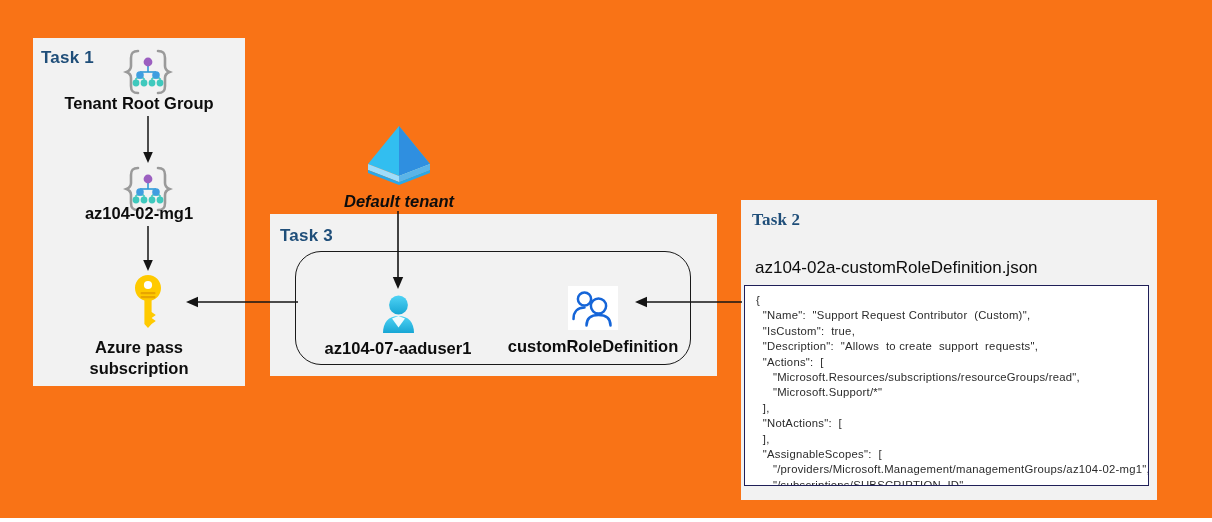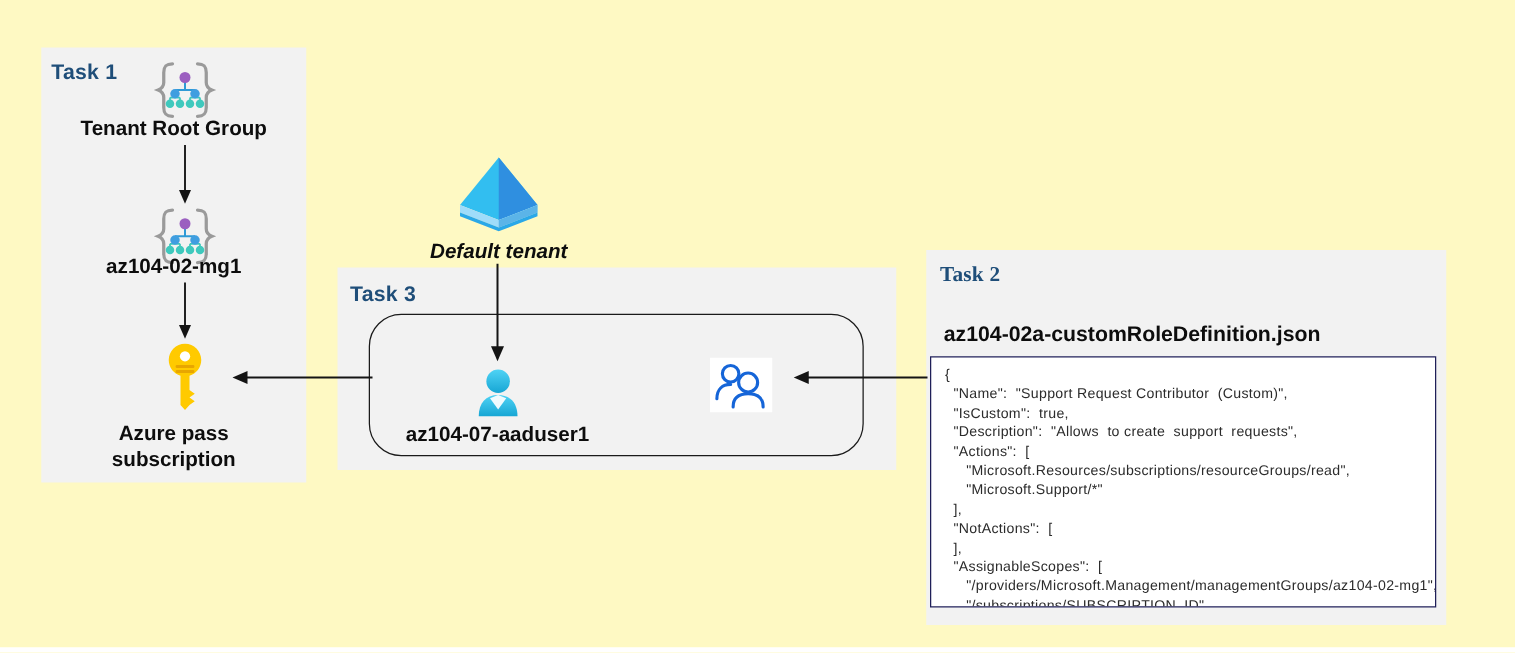--- a/index.html
+++ b/index.html
@@ -7,21 +7,21 @@
     padding: 0;
     background: #ffffff;
   }
   body {
     font-family: "Liberation Sans", sans-serif;
   }
   #canvas {
     position: relative;
     width: 1212px;
     height: 518px;
-    background: #fef9c3;
+    background: #f97316;
     overflow: hidden;
   }
 
   
   .panel {
     position: absolute;
     background: #f2f2f2;
   }
   .task-label {
     position: absolute;
@@ -69,21 +69,21 @@
   .code-box {
     position: absolute;
     background: #ffffff;
     border: 1.4px solid #1f1f58;
     box-sizing: border-box;
     overflow: hidden;
   }
   .code-title {
     position: absolute;
     color: #0d0d0d;
-    font-weight: bold;
+    font-weight: normal;
     font-size: 17px;
     white-space: nowrap;
   }
   .code-pre {
     position: absolute;
     left: 11px;
     top: 7px;
     margin: 0;
     font-family: "Liberation Sans", sans-serif;
     font-size: 11.3px;
@@ -214,20 +214,21 @@
 
   <div class="icon" style="left:568px; top:286px; width:50px; height:44px;">
     <svg width="50" height="44" viewBox="0 0 50 44">
       <rect x="0" y="0" width="50" height="44" fill="#ffffff"></rect>
       <circle cx="16.5" cy="13" r="6.6" fill="none" stroke="#1565d8" stroke-width="2.5"></circle>
       <path d="M5.5 33 C5.5 25.5 10 21.5 16.5 21.5" fill="none" stroke="#1565d8" stroke-width="2.5" stroke-linecap="round"></path>
       <circle cx="30.5" cy="20" r="7.6" fill="none" stroke="#1565d8" stroke-width="2.5"></circle>
       <path d="M18.5 39.5 C18.5 31.5 23.5 29 30.5 29 C37.5 29 42.5 31.5 42.5 39.5" fill="none" stroke="#1565d8" stroke-width="2.5" stroke-linecap="round"></path>
     </svg>
   </div>
+  <div class="node-label" style="left:493px; top:336px; width:200px;">customRoleDefinition</div>
 
   <svg class="conn" style="left:185px; top:294px;" width="115" height="16">
     <line x1="113" y1="8" x2="12" y2="8" stroke="#141414" stroke-width="1.5"></line>
     <path d="M1 8 L13 2.8 L13 13.2 Z" fill="#141414"></path>
   </svg>
 
   <div class="panel" style="left:741px; top:200px; width:416px; height:300px;"></div>
 
   <div class="task-label" style="left:752px; top:210px;font-family:Liberation Serif, serif;">Task 2</div>
 

